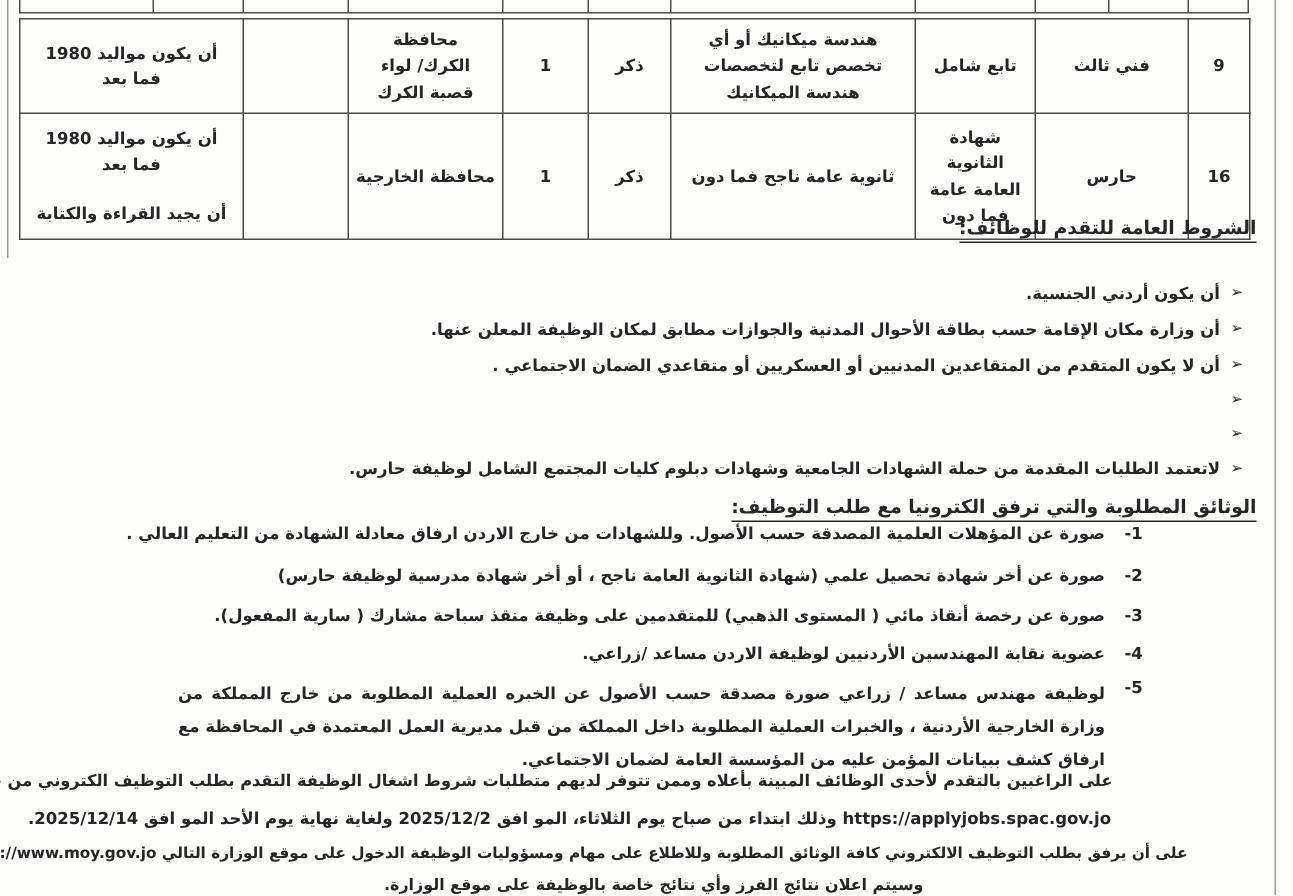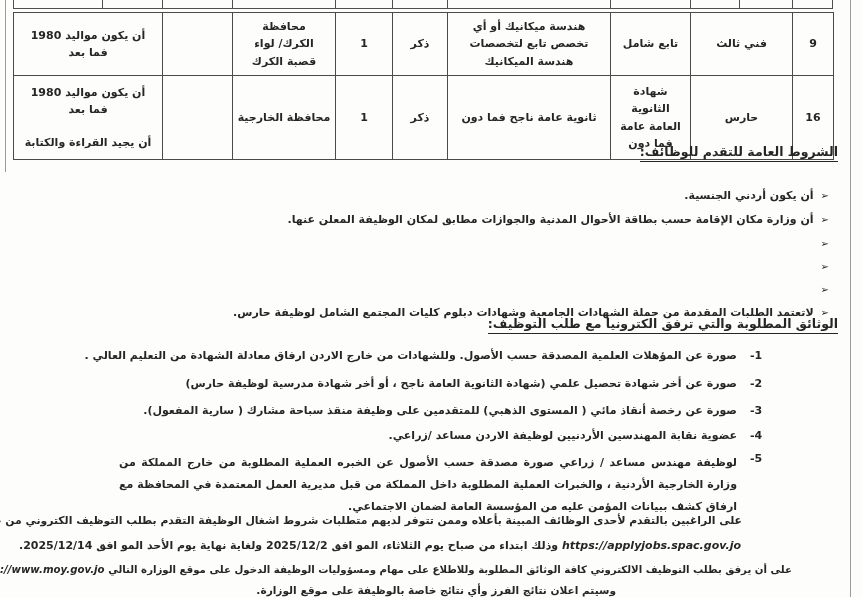--- a/index.html
+++ b/index.html
@@ -29,21 +29,21 @@
        font-size:11px; line-height:1.55; padding:2px 4px; }
   tr.r15 { height:63px; }
   tr.r16 { height:84px; }
   td.cond { padding:4px 8px; }
   .cond-line + .cond-line { margin-top:16px; }
 
   
   .sec-title { position:absolute; font-size:12.5px; letter-spacing:0;
                border-bottom:1.6px solid #262626; padding-bottom:2px; white-space:nowrap; }
   #conditions-title { top:144px; right:24px; }
-  #documents-title  { top:316px; right:24px; }
+  #documents-title  { top:330px; right:24px; }
 
   
   .bullet { position:absolute; right:33px; display:flex; flex-direction:row;
             align-items:flex-start; gap:7px; font-size:11px; white-space:nowrap; }
   .b-mark { font-size:10px; line-height:14px; }
   #b0 { top:189px; } #b1 { top:213px; } #b2 { top:237px; }
   #b3 { top:260px; } #b4 { top:283px; font-size:10.4px; } #b5 { top:306px; }
 
   
   .doc-item { position:absolute; right:90px; display:flex; flex-direction:row;
@@ -53,21 +53,21 @@
   #d4 { top:452px; }
   #d4 .doc-text { white-space:normal; width:618px; text-align:justify;
                   line-height:22px; }
 
   
   .f-line { position:absolute; font-size:11px; white-space:nowrap; text-align:right; }
   #f1a { top:514px; right:120px; font-size:10.8px; }
   #f1b { top:539px; right:121px; }
   #f2a { top:564px; right:70px;  font-size:10.2px; }
   #f2b { top:584px; right:246px; font-size:10.6px; }
-  .url { direction:ltr; unicode-bidi:embed;font-style:italic; }
+  .url { direction:ltr; unicode-bidi:embed; }
 </style>
 </head>
 <body>
 
 <div class="page-edge right"></div>
 <div class="page-edge left"></div>
 
 <div class="sliver">
   <div class="stub" style="left:0"></div>
     <div class="stub" style="left:89px"></div>
@@ -131,20 +131,21 @@
 <div class="bullet" id="b0">
   <span class="b-mark">➢</span>
   <span>أن يكون أردني الجنسية.</span>
 </div>
 <div class="bullet" id="b1">
   <span class="b-mark">➢</span>
   <span>أن وزارة مكان الإقامة حسب بطاقة الأحوال المدنية والجوازات  مطابق لمكان الوظيفة المعلن عنها.</span>
 </div>
 <div class="bullet" id="b2">
   <span class="b-mark">➢</span>
+  <span>أن لا يكون المتقدم  من المتقاعدين المدنيين أو العسكريين أو متقاعدي الضمان الاجتماعي .</span>
 </div>
 <div class="bullet" id="b3">
   <span class="b-mark">➢</span>
 </div>
 <div class="bullet" id="b4">
   <span class="b-mark">➢</span>
 </div>
 <div class="bullet" id="b5">
   <span class="b-mark">➢</span>
   <span>لاتعتمد  الطلبات المقدمة من حملة الشهادات الجامعية وشهادات دبلوم كليات المجتمع الشامل لوظيفة حارس.</span>

